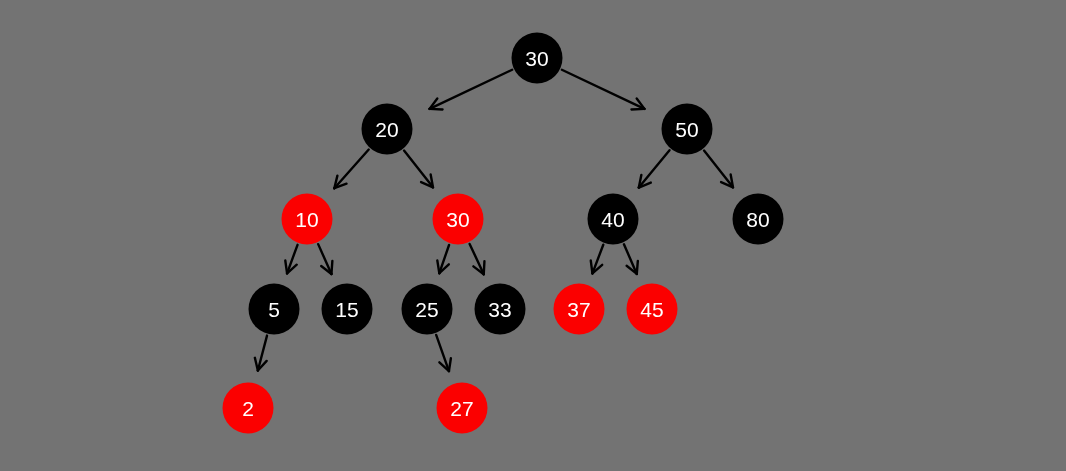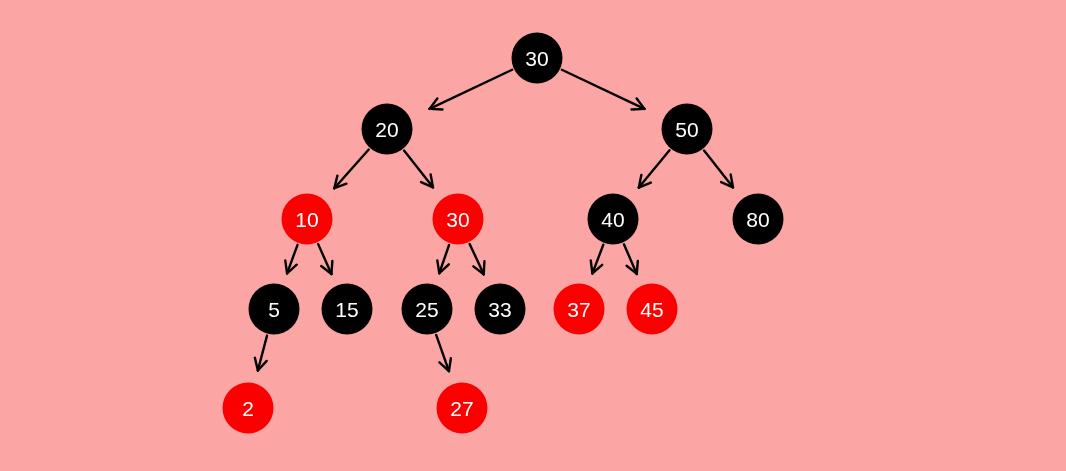--- a/index.html
+++ b/index.html
@@ -4,21 +4,21 @@
 <style>
   html, body {
     margin: 0;
     padding: 0;
     background: #ffffff;
   }
   .canvas {
     position: relative;
     width: 1066px;
     height: 471px;
-    background: #fca5a5;
+    background: #737373;
     overflow: hidden;
     font-family: "Liberation Sans", sans-serif;
   }
   svg { display: block; }
   .node-label {
     font-family: "Liberation Sans", sans-serif;
     fill: #ffffff;
   }
 </style>
 </head>

